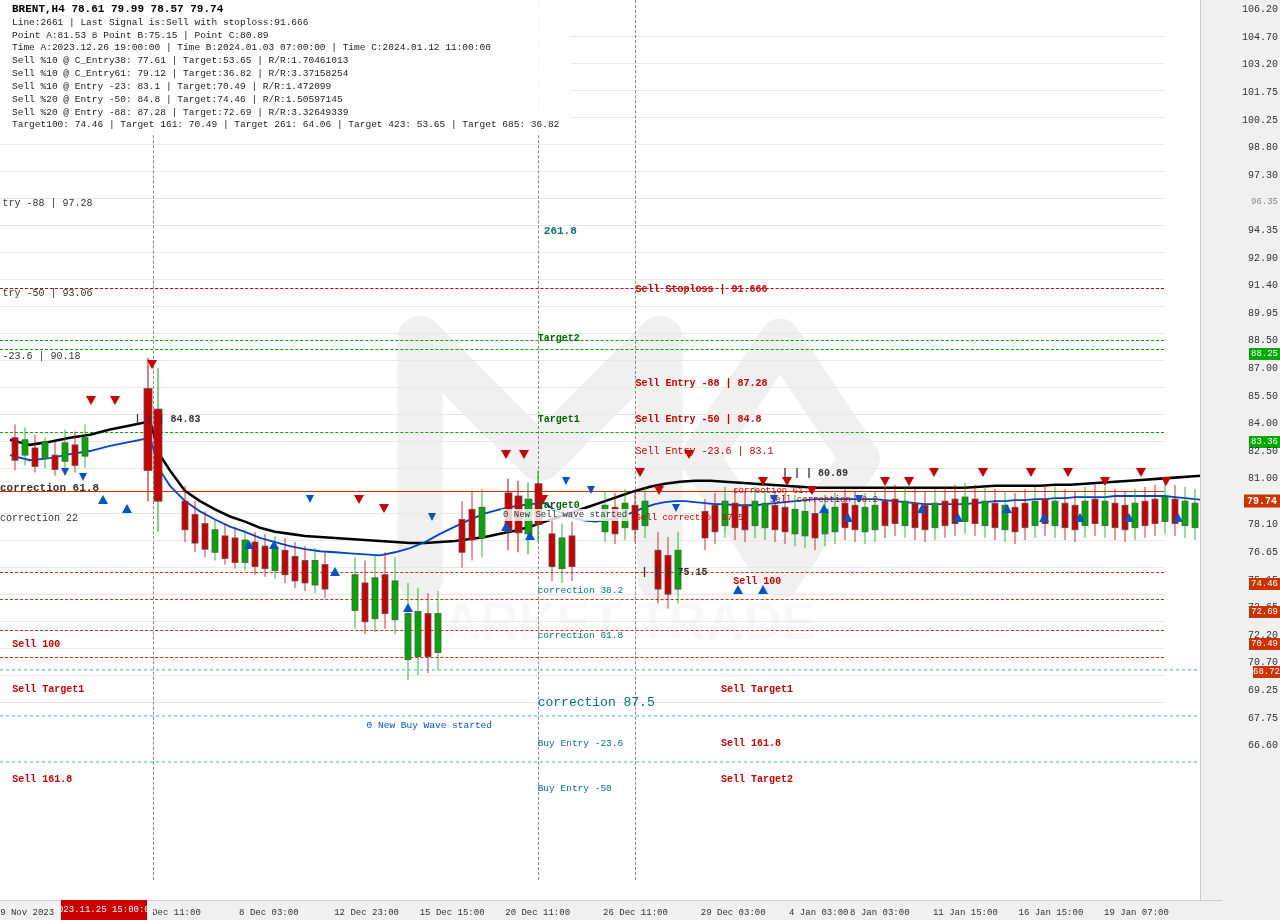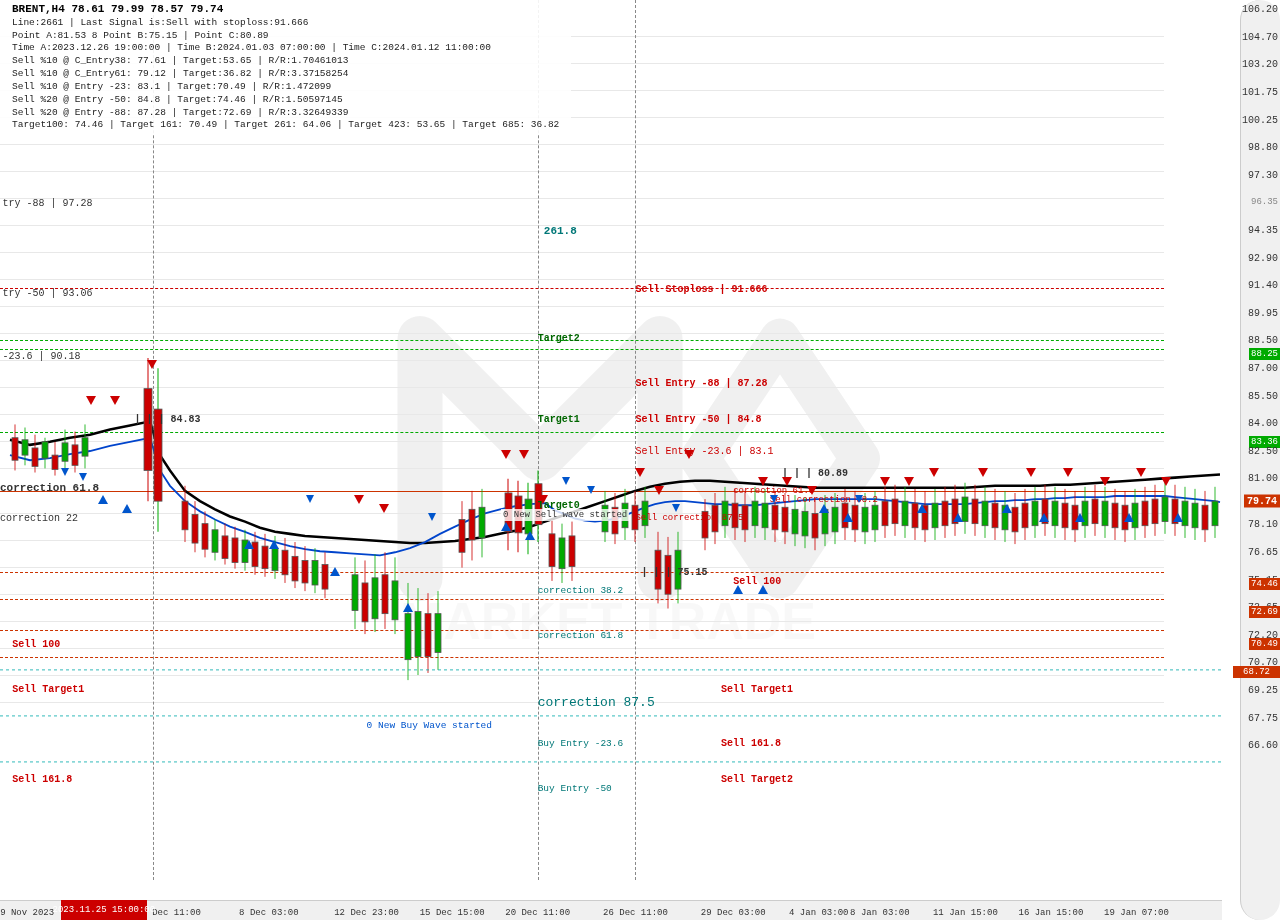--- a/index.html
+++ b/index.html
@@ -36,26 +36,25 @@
     .watermark svg {
       width: 600px;
       height: 400px;
     }
 
     
     .price-axis {
       position: absolute;
       right: 0;
       top: 0;
-      width: 40px;
+      width: 80px;
       height: 100%;
       background: #f0f0f0;
       border-left: 1px solid #ccc;
       z-index: 10;
-      border-radius: 20px;
     }
 
     .price-label {
       position: absolute;
       right: 2px;
       font-size: 10px;
       color: #333;
       transform: translateY(-50%);
     }
 
@@ -808,21 +807,21 @@
     <div class="price-label-box" style="top:54.5%;background:#cc3300;right:0;">79.74</div>
     <div class="price-label" style="top:57%">78.10</div>
     <div class="price-label" style="top:60%">76.65</div>
     <div class="price-label" style="top:63%">75.15</div>
     <div class="price-label" style="top:63.5%;font-size:9px;background:#cc3300;color:white;padding:1px 2px;right:0;">74.46</div>
     <div class="price-label" style="top:66%">73.65</div>
     <div class="price-label" style="top:66.5%;font-size:9px;background:#cc3300;color:white;padding:1px 2px;right:0;">72.69</div>
     <div class="price-label" style="top:69%">72.20</div>
     <div class="price-label" style="top:70%;font-size:9px;background:#cc3300;color:white;padding:1px 2px;right:0;">70.49</div>
     <div class="price-label" style="top:72%">70.70</div>
-    <div class="price-label" style="top:73%;font-size:9px;background:#cc3300;color:white;padding:1px 10px;right:0;">68.72</div>
+    <div class="price-label" style="top:73%;font-size:9px;background:#cc3300;color:white;padding:1px 0;right:0;">68.72</div>
     <div class="price-label" style="top:75%">69.25</div>
     <div class="price-label" style="top:78%">67.75</div>
     <div class="price-label" style="top:81%">66.60</div>
 
   </div>
 
   <div class="time-axis">
     <div class="time-label" style="left:2%">29 Nov 2023</div>
     <div class="time-label" style="left:8%">22 Nov 2023</div>
     <div class="time-label" style="left:14%">5 Dec 11:00</div>

